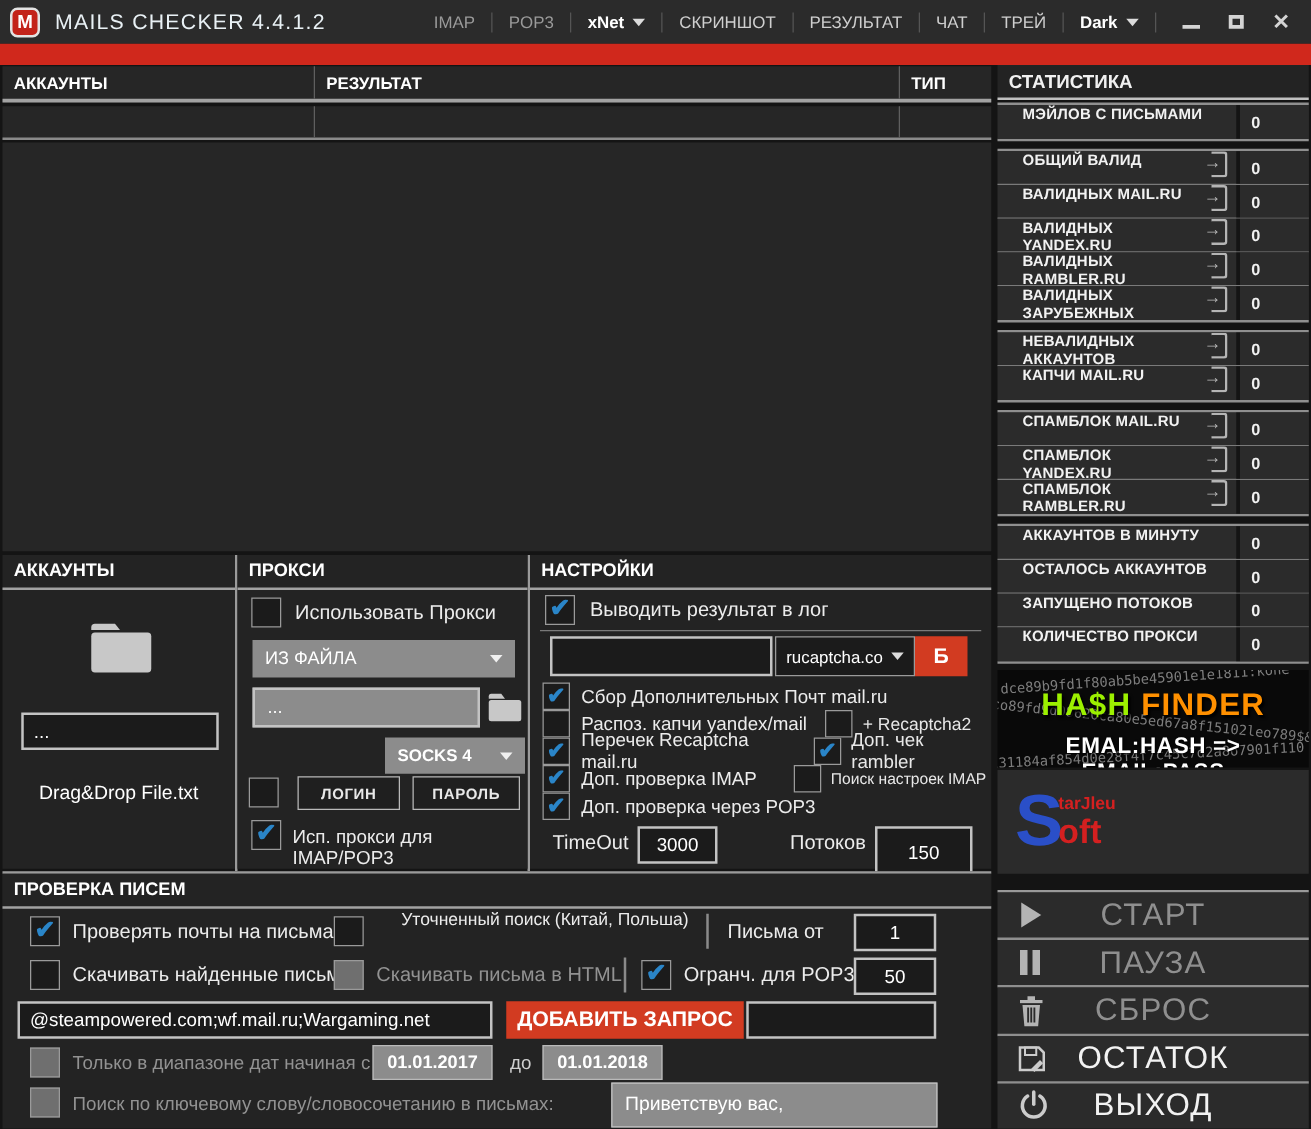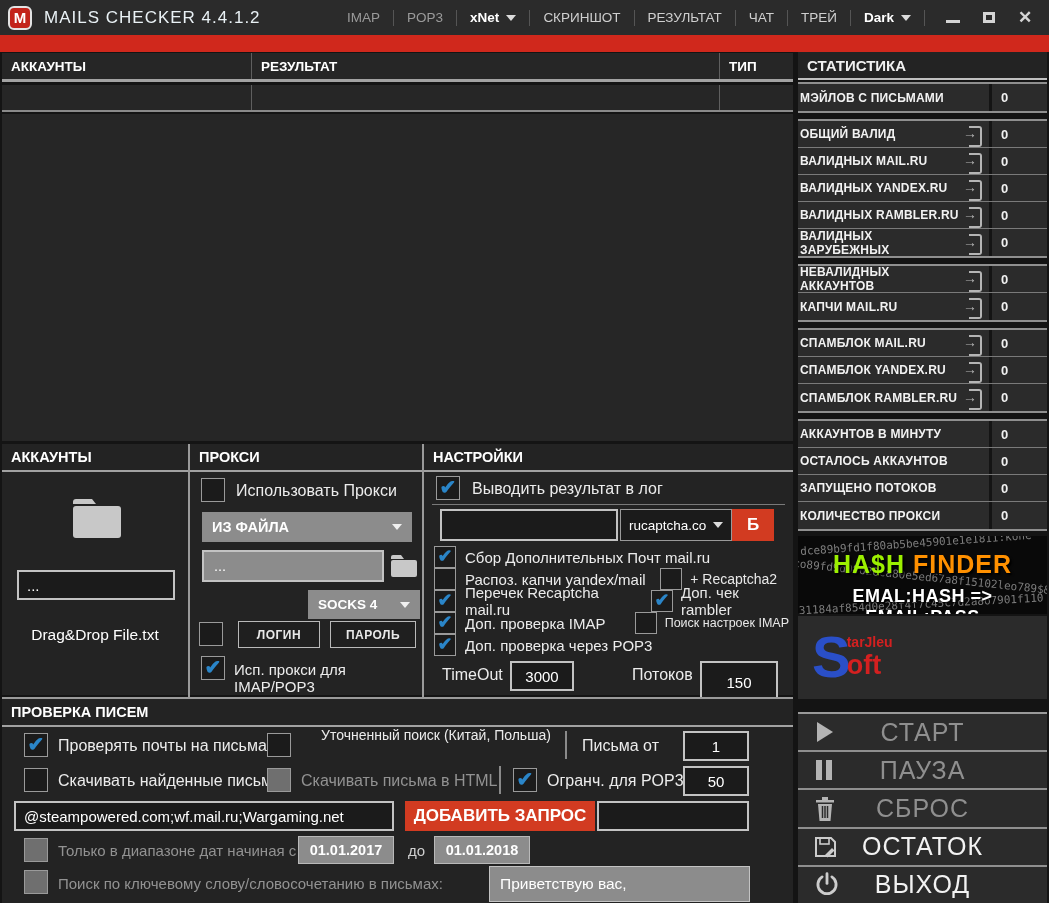--- a/index.html
+++ b/index.html
@@ -66,21 +66,21 @@
   .letters .phead { border-bottom:2px solid #a2a2a2; }
   .lbody { position:relative; height:174px; }
 
   
   .sidebar { position:absolute; left:798px; top:52px; width:249px; height:851px; }
   .stats-head { height:28px; display:flex; align-items:center; padding-left:9px; font-size:15px; font-weight:bold; background:#232323; border-bottom:2px solid #c0c0c0; }
   .sgroup { border-top:2px solid #8f8f8f; border-bottom:2px solid #8f8f8f; margin-top:6px; }
   .sgroup.first { margin-top:2px; }
   .srow { display:flex; height:27px; background:#2b2b2b; border-bottom:1px solid #7a7a7a; }
   .srow:last-child { border-bottom:none; }
-  .sl { flex:1; display:flex; align-items:center; padding:0 7px 0 2px; font-size:12px; font-weight:bold; letter-spacing:.2px; border-right:3px solid #141414; color:#f2f2f2; }
+  .sl { flex:1; display:flex; padding:0 7px 0 20px; font-size:12px; font-weight:bold; letter-spacing:.2px; border-right:3px solid #141414; color:#f2f2f2; }
   .sl .exp { margin-left:auto; }
   .sv { width:55px; display:flex; align-items:center; padding-left:9px; font-size:13px; font-weight:bold; background:#2b2b2b; }
   .exp { position:relative; width:19px; height:17px; flex:none; }
   .exp::before { content:""; position:absolute; right:0; top:0; width:11px; height:17px; border:2px solid #b5b5b5; border-left:none; border-radius:0 3px 3px 0; }
   .exp::after { content:"\2192"; position:absolute; left:0; top:50%; transform:translateY(-55%); color:#b5b5b5; font-size:14px; font-weight:bold; line-height:1; }
 
   
   .banner { position:relative; margin-top:5px; height:78px; background:#090909; overflow:hidden; }
   .noise { position:absolute; color:#7d7d7d; font-family:"DejaVu Sans Mono",monospace; font-size:11px; white-space:nowrap; }
   .hf-title { position:absolute; top:14px; width:100%; text-align:center; font-size:25px; font-weight:bold; letter-spacing:1px; text-shadow:2px 2px 2px #000; }
@@ -184,21 +184,21 @@
         <div class="dragdrop">Drag&amp;Drop File.txt</div>
       </div>
     </div>
 
     <div class="pcol pcol-b">
       <div class="phead">ПРОКСИ</div>
       <div class="pbody">
         <span class="cb abs" style="left:11px; top:6px;"></span>
         <span class="lbl abs" style="left:46px; top:10px; font-size:16px;">Использовать Прокси</span>
 
-        <div class="gfield gsel abs" style="left:12px; top:40px; width:210px; height:30px; font-weight:bold;">
+        <div class="gfield gsel abs" style="left:12px; top:40px; width:210px; height:30px; font-weight:normal;">
           <span>ИЗ ФАЙЛА</span>
             <span class="caret"></span>
         </div>
 
         <div class="gfield abs" style="left:12px; top:78px; width:182px; height:32px; border:2px solid #c3c3c3;">...</div>
         <div class="abs" style="left:200px; top:80px;">
           <svg width="28" height="26" viewBox="0 0 28 26">
             <path d="M1 5 a2 2 0 0 1 2-2 h8 l3 4 h-13 Z" fill="#c8c8c8"></path>
             <rect x="1" y="8" width="26" height="17" rx="2" fill="#c8c8c8"></rect>
           </svg>

